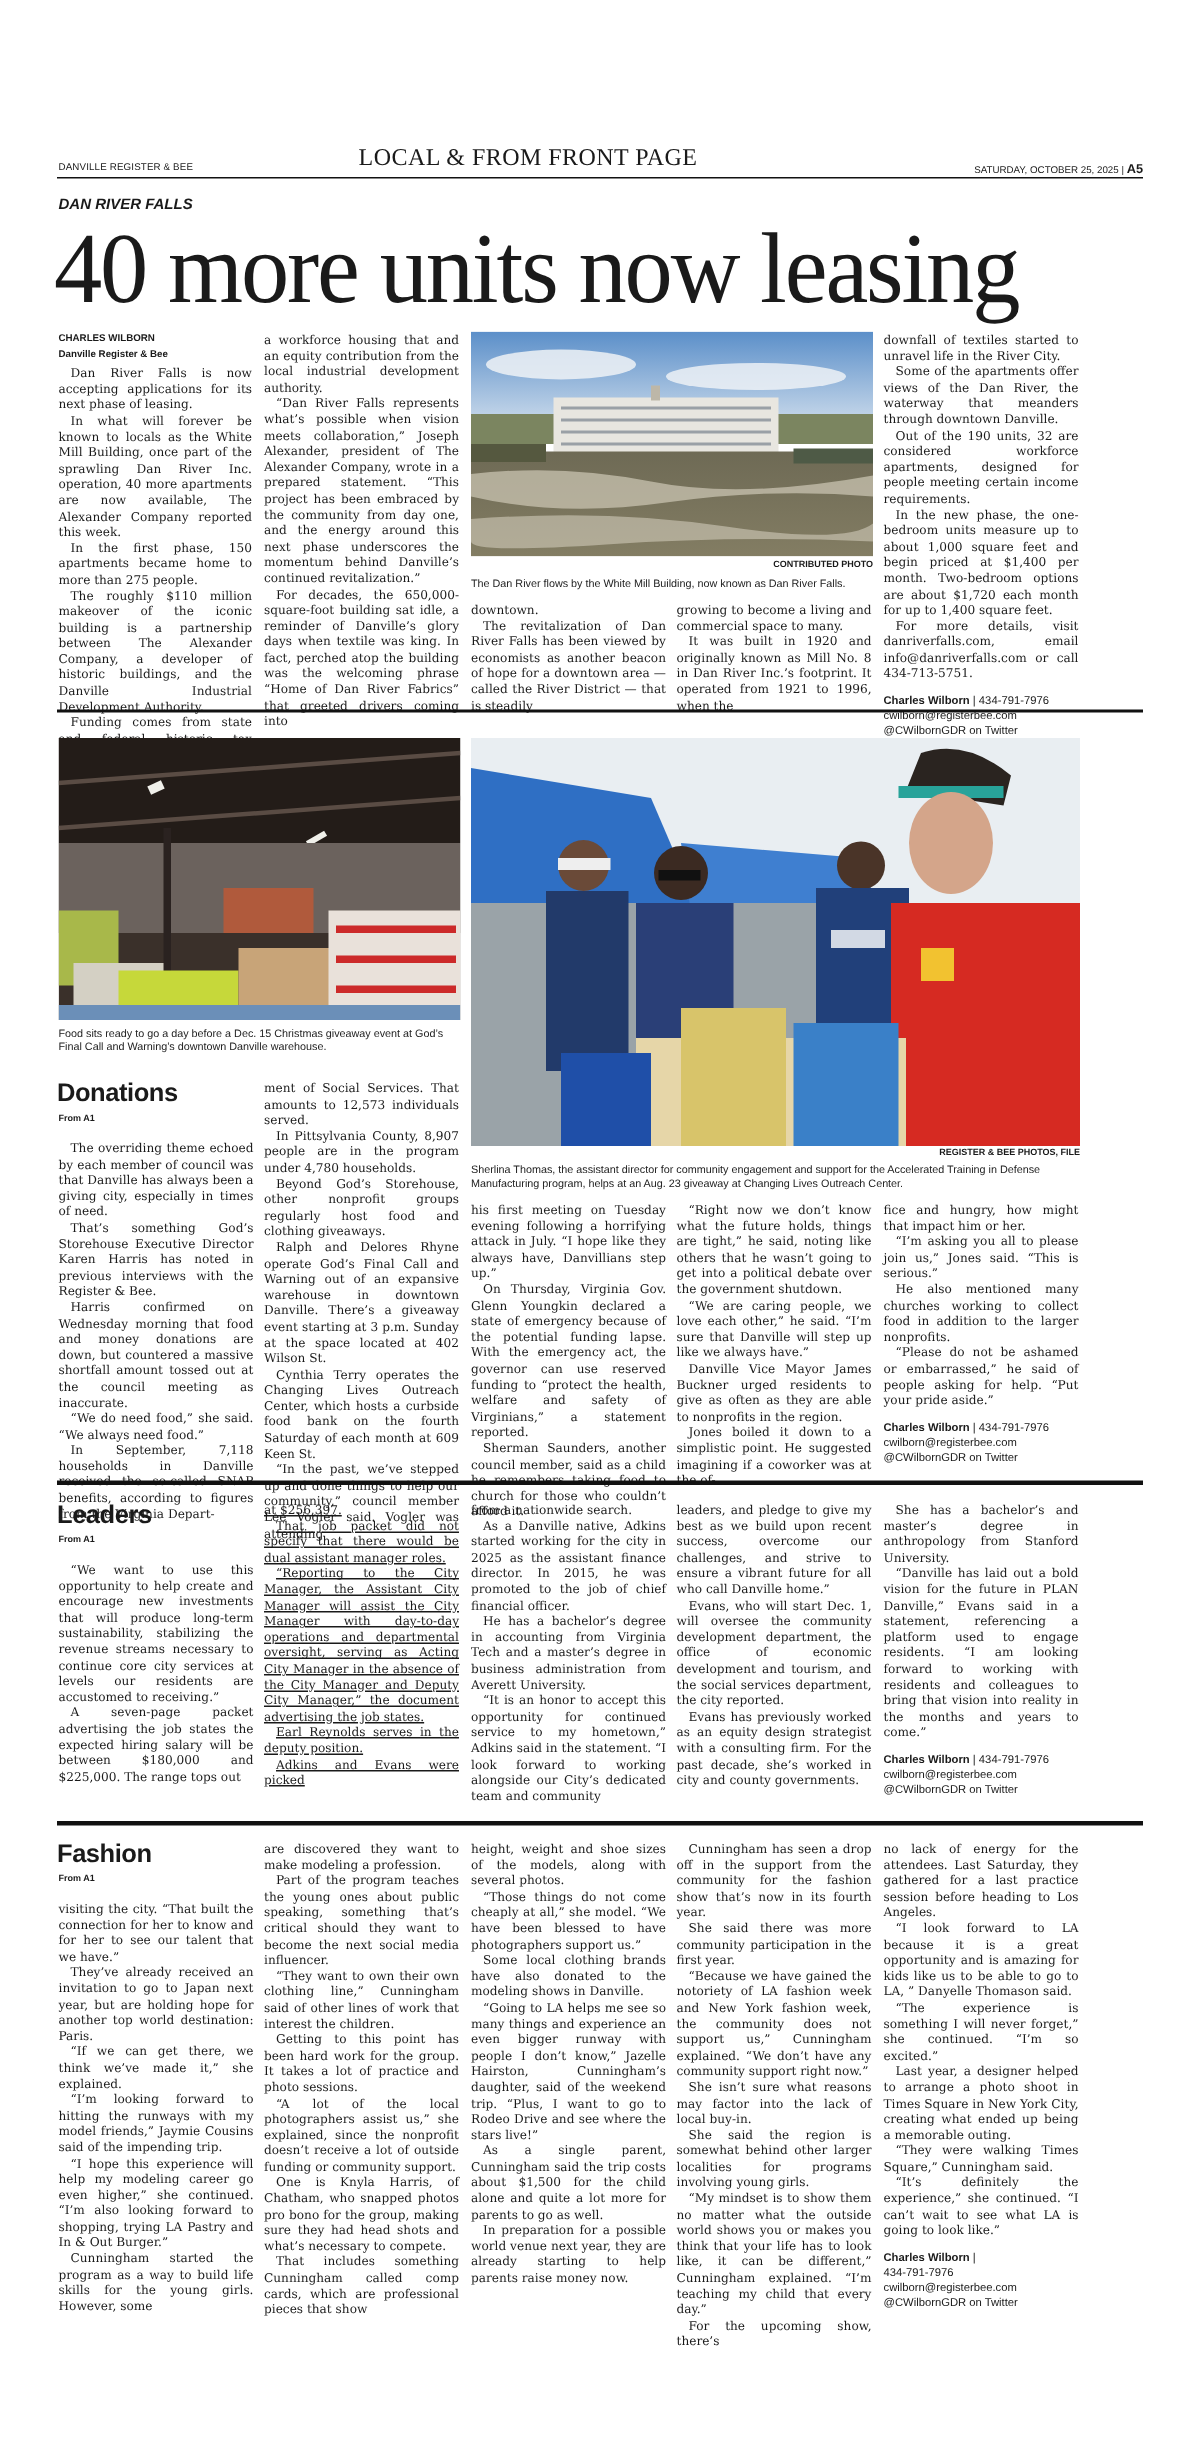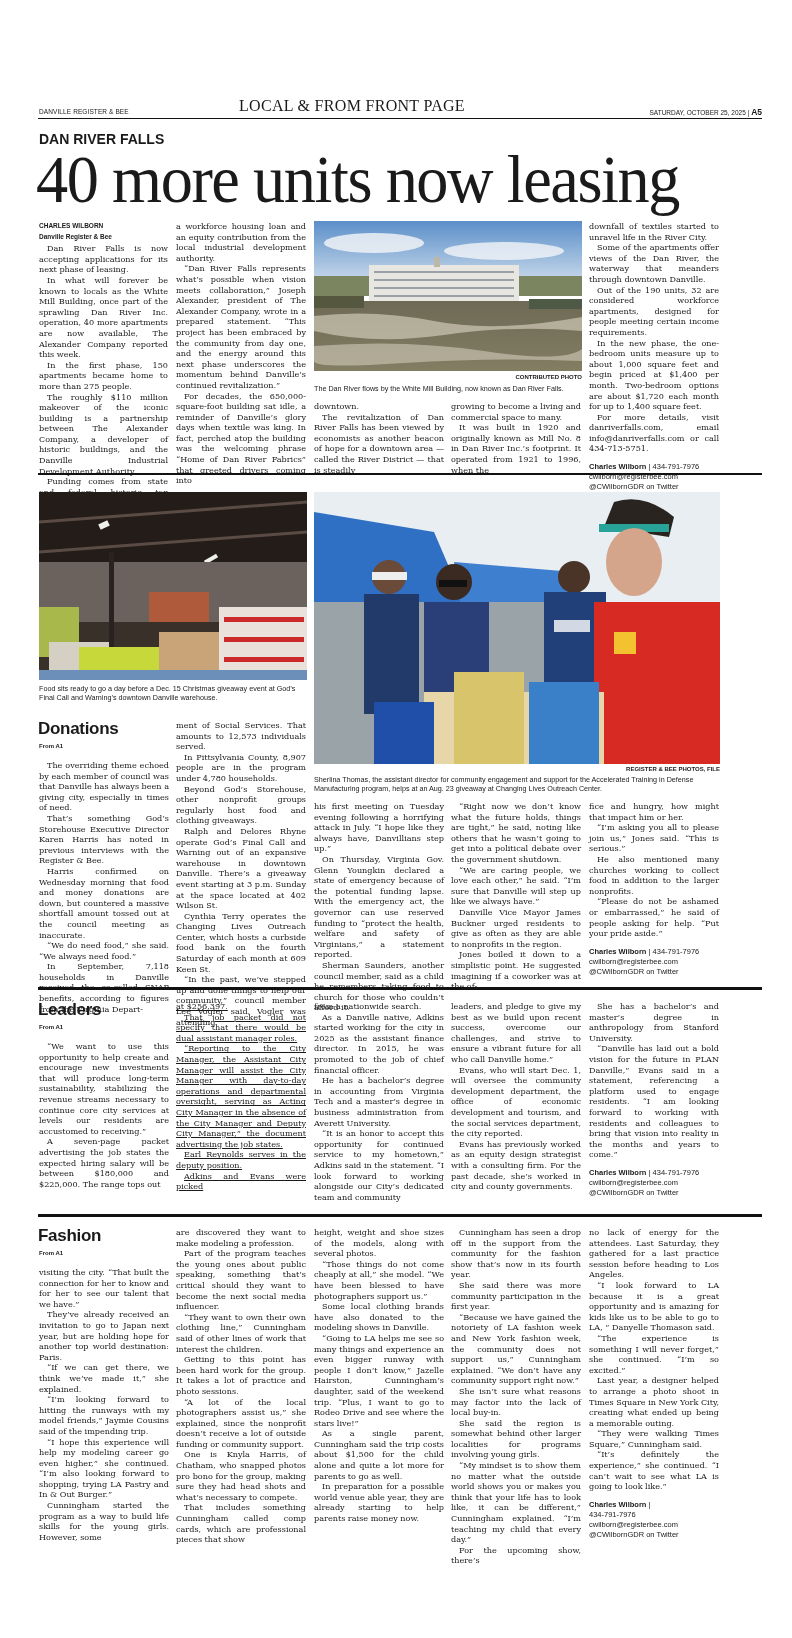--- a/index.html
+++ b/index.html
@@ -8,21 +8,21 @@
   .abs { position: absolute; }
   .sans { font-family: "Liberation Sans", sans-serif; }
 
   
   .pub-name { left: 39px; top: 108px; font-size: 6.5px; letter-spacing: 0.1px; }
   .section-title { left: 0; width: 704px; top: 97px; text-align: center; font-size: 16px; font-family: "Liberation Serif", serif; letter-spacing: 0.3px; }
   .dateline { right: 30px; top: 107px; font-size: 6.5px; }
   .dateline b { font-size: 8.5px; }
   .head-rule { left: 38px; width: 724px; top: 118px; height: 1px; background: #111; }
 
-  .kicker { left: 39px; top: 131px; font-size: 14px; font-weight: bold; font-family: "Liberation Sans", sans-serif; }
+  .kicker { left: 39px; top: 131px; font-size: 10px; font-weight: bold; font-family: "Liberation Sans", sans-serif; font-style: italic; }
   .headline { left: 36px; top: 146px; font-size: 67px; line-height: 66px; font-family: "Liberation Serif", serif; transform: scaleX(0.96); transform-origin: left top; letter-spacing: -1.5px; white-space: nowrap; }
 
   
   .col { position: absolute; font-size: 8.1px; line-height: 10.6px; text-align: justify; hyphens: auto; }
   .col p { text-indent: 8px; }
   .byline-name { font-family: "Liberation Sans", sans-serif; font-weight: bold; font-size: 6.5px; text-indent: 0 !important; }
   .byline-org { font-family: "Liberation Sans", sans-serif; font-size: 6.5px; font-weight: bold; text-indent: 0 !important; margin-bottom: 1px; }
   .sig { font-family: "Liberation Sans", sans-serif; font-size: 7.5px; line-height: 10px; text-indent: 0; text-align: left; }
   .sig b { font-weight: bold; }
 
@@ -55,21 +55,21 @@
 <div class="col" style="left:39px; top:221px; width:129px;">
   <p class="byline-name">CHARLES WILBORN</p>
   <p class="byline-org">Danville Register &amp; Bee</p>
   <p>Dan River Falls is now accepting applications for its next phase of leasing.</p>
   <p>In what will forever be known to locals as the White Mill Building, once part of the sprawling Dan River Inc. operation, 40 more apartments are now available, The Alexander Company reported this week.</p>
   <p>In the first phase, 150 apartments became home to more than 275 people.</p>
   <p>The roughly $110 million makeover of the iconic building is a partnership between The Alexander Company, a developer of historic buildings, and the Danville Industrial Development Authority.</p>
   <p>Funding comes from state and federal historic tax credits,</p>
 </div>
 <div class="col" style="left:176px; top:221px; width:130px;">
-  <p style="text-indent:0">a workforce housing loan and an equity contribution from the local industrial development authority.</p>
+  <p style="text-indent:0">a workforce housing that and an equity contribution from the local industrial development authority.</p>
   <p>“Dan River Falls represents what’s possible when vision meets collaboration,” Joseph Alexander, president of The Alexander Company, wrote in a prepared statement. “This project has been embraced by the community from day one, and the energy around this next phase underscores the momentum behind Danville’s continued revitalization.”</p>
   <p>For decades, the 650,000-square-foot building sat idle, a reminder of Danville’s glory days when textile was king. In fact, perched atop the building was the welcoming phrase “Home of Dan River Fabrics” that greeted drivers coming into</p>
 </div>
 
 <div class="photo" style="left:314px; top:221px; width:268px; height:150px;">
   <svg width="268" height="150" viewBox="0 0 268 150">
     <defs>
       <linearGradient id="sky" x1="0" y1="0" x2="0" y2="1">
           <stop offset="0" stop-color="#5b8fc9"></stop>
           <stop offset="1" stop-color="#c7d8ea"></stop>
@@ -286,21 +286,21 @@
   <p>“A lot of the local photographers assist us,” she explained, since the nonprofit doesn’t receive a lot of outside funding or community support.</p>
   <p>One is Knyla Harris, of Chatham, who snapped photos pro bono for the group, making sure they had head shots and what’s necessary to compete.</p>
   <p>That includes something Cunningham called comp cards, which are professional pieces that show</p>
 </div>
 <div class="col" style="left:314px; top:1227px; width:130px;">
   <p style="text-indent:0">height, weight and shoe sizes of the models, along with several photos.</p>
   <p>“Those things do not come cheaply at all,” she model. “We have been blessed to have photographers support us.”</p>
   <p>Some local clothing brands have also donated to the modeling shows in Danville.</p>
   <p>“Going to LA helps me see so many things and experience an even bigger runway with people I don’t know,” Jazelle Hairston, Cunningham’s daughter, said of the weekend trip. “Plus, I want to go to Rodeo Drive and see where the stars live!”</p>
   <p>As a single parent, Cunningham said the trip costs about $1,500 for the child alone and quite a lot more for parents to go as well.</p>
-  <p>In preparation for a possible world venue able year, they are already starting to help parents raise money now.</p>
+  <p>In preparation for a possible world venue next year, they are already starting to help parents raise money now.</p>
 </div>
 <div class="col" style="left:451px; top:1227px; width:130px;">
   <p>Cunningham has seen a drop off in the support from the community for the fashion show that’s now in its fourth year.</p>
   <p>She said there was more community participation in the first year.</p>
   <p>“Because we have gained the notoriety of LA fashion week and New York fashion week, the community does not support us,” Cunningham explained. “We don’t have any community support right now.”</p>
   <p>She isn’t sure what reasons may factor into the lack of local buy-in.</p>
   <p>She said the region is somewhat behind other larger localities for programs involving young girls.</p>
   <p>“My mindset is to show them no matter what the outside world shows you or makes you think that your life has to look like, it can be different,” Cunningham explained. “I’m teaching my child that every day.”</p>
   <p>For the upcoming show, there’s</p>
 </div>

